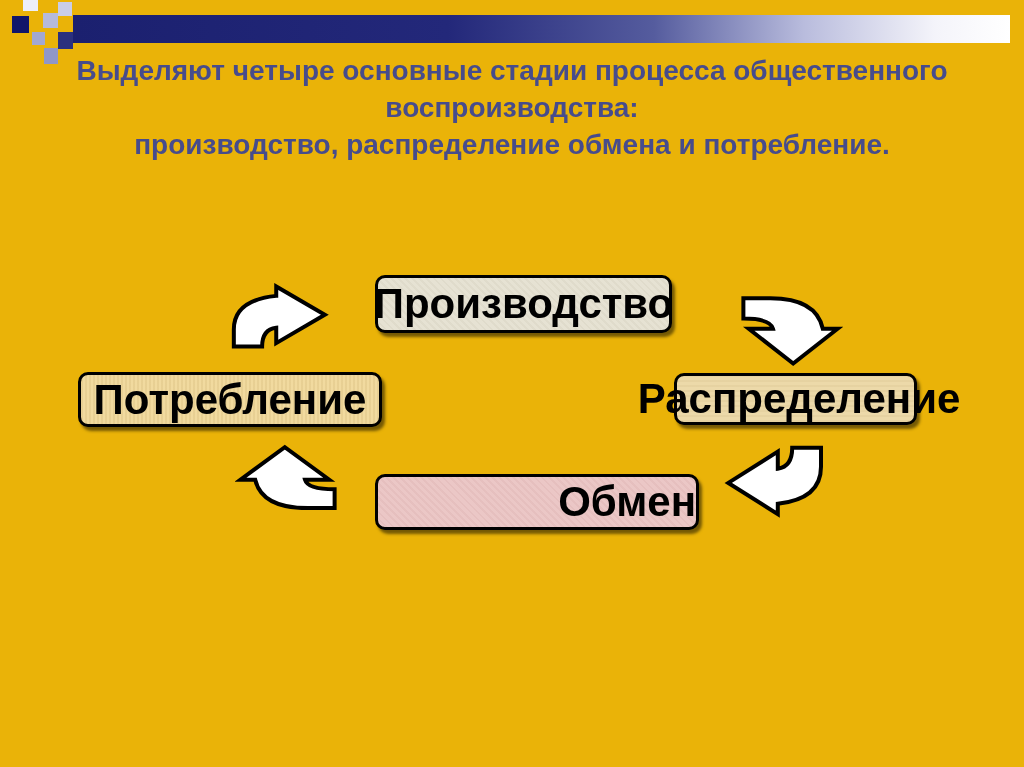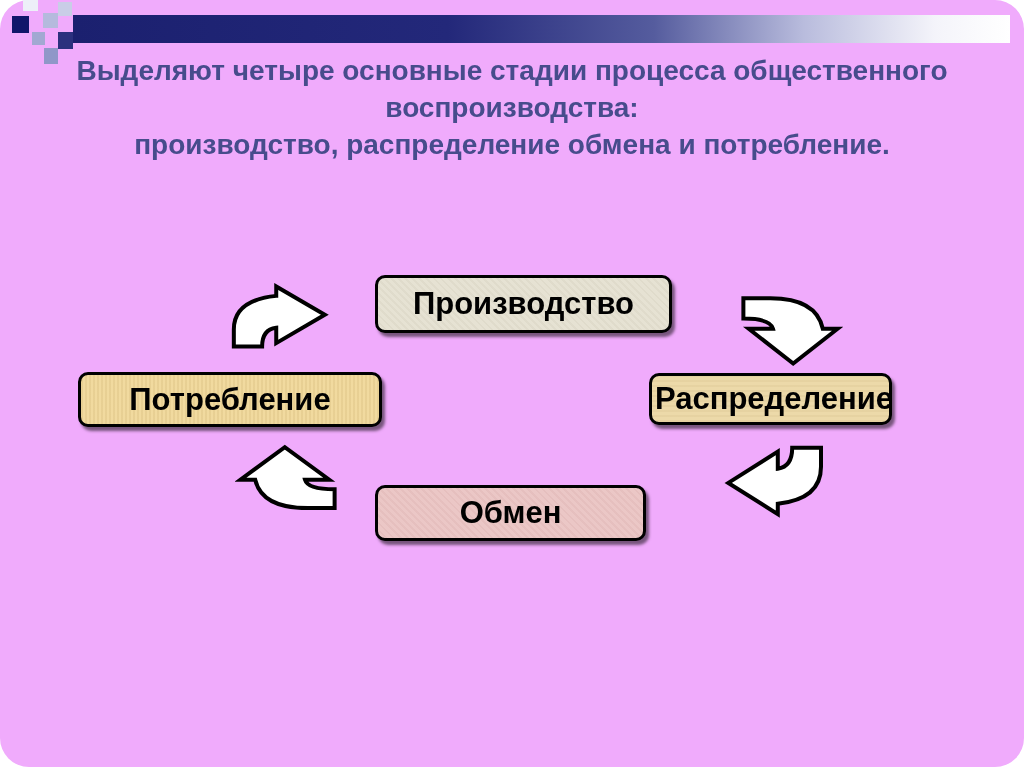--- a/index.html
+++ b/index.html
@@ -2,21 +2,21 @@
 <html><head>
 <meta charset="utf-8">
 <style>
   html, body { margin: 0; padding: 0; }
   body {
     width: 1024px; height: 767px;
     background: #ffffff;
     font-family: "Liberation Sans", sans-serif;
     overflow: hidden;
   }
-  .slide { position: relative; width: 1024px; height: 767px; background: #f0abfc; border-radius: 29px; }
+  .slide { position: relative; width: 1024px; height: 767px; background: #eab308; }
 
   
   .sq { position: absolute; }
   .sq-a { left: 23px; top: 0;    width: 15px; height: 11px; background: #edeff8; }
   .sq-b { left: 58px; top: 2px;  width: 14px; height: 14px; background: #c9cde7; }
   .sq-c { left: 12px; top: 16px; width: 17px; height: 17px; background: #11166a; }
   .sq-d { left: 43px; top: 13px; width: 15px; height: 15px; background: #b5badd; }
   .sq-e { left: 32px; top: 32px; width: 13px; height: 13px; background: #a2a8d2; }
   .sq-f { left: 58px; top: 32px; width: 15px; height: 17px; background: #2b307e; }
   .sq-g { left: 44px; top: 48px; width: 14px; height: 16px; background: #9097c8; }
@@ -32,41 +32,42 @@
     text-align: center; color: #474c8c;
     font-size: 28px; font-weight: bold; line-height: 37px;
   }
   .title-p2 { }
 
   
   .node {
     position: absolute; box-sizing: border-box;
     border: 3px solid #000000; border-radius: 10px;
     display: flex; align-items: center; justify-content: center;
-    font-size: 31px; font-weight: bold; color: #000000;
+    font-size: 42px; font-weight: bold; color: #000000;
     box-shadow: 3px 4px 3px rgba(0,0,0,0.5);
   }
   .node-production {
     left: 375px; top: 275px; width: 297px; height: 58px;
     background:
       repeating-linear-gradient(45deg, rgba(120,110,80,0.06) 0 2px, rgba(255,255,255,0) 2px 5px),
       #e6e2d3;
   }
   .node-distribution {
-    left: 649px; top: 373px; width: 243px; height: 52px;
+    left: 674px; top: 373px; width: 243px; height: 52px;
     background:
       repeating-linear-gradient(0deg, rgba(150,120,60,0.07) 0 2px, rgba(255,255,255,0) 2px 5px),
       #ecd9a9;
     padding-left: 7px;
   }
   .node-exchange {
-    left: 375px; top: 485px; width: 271px; height: 56px;
+    left: 375px; top: 474px; width: 324px; height: 56px;
     background:
       repeating-linear-gradient(45deg, rgba(160,90,90,0.07) 0 2px, rgba(255,255,255,0) 2px 5px),
       #ebc7c6;
+    justify-content: flex-end;
   }
   .node-consumption {
     left: 78px; top: 372px; width: 304px; height: 55px;
     background:
       repeating-linear-gradient(90deg, rgba(150,115,45,0.10) 0 2px, rgba(255,255,255,0) 2px 4px),
       #f1da9f;
     text-align: center;
   }
 
   

